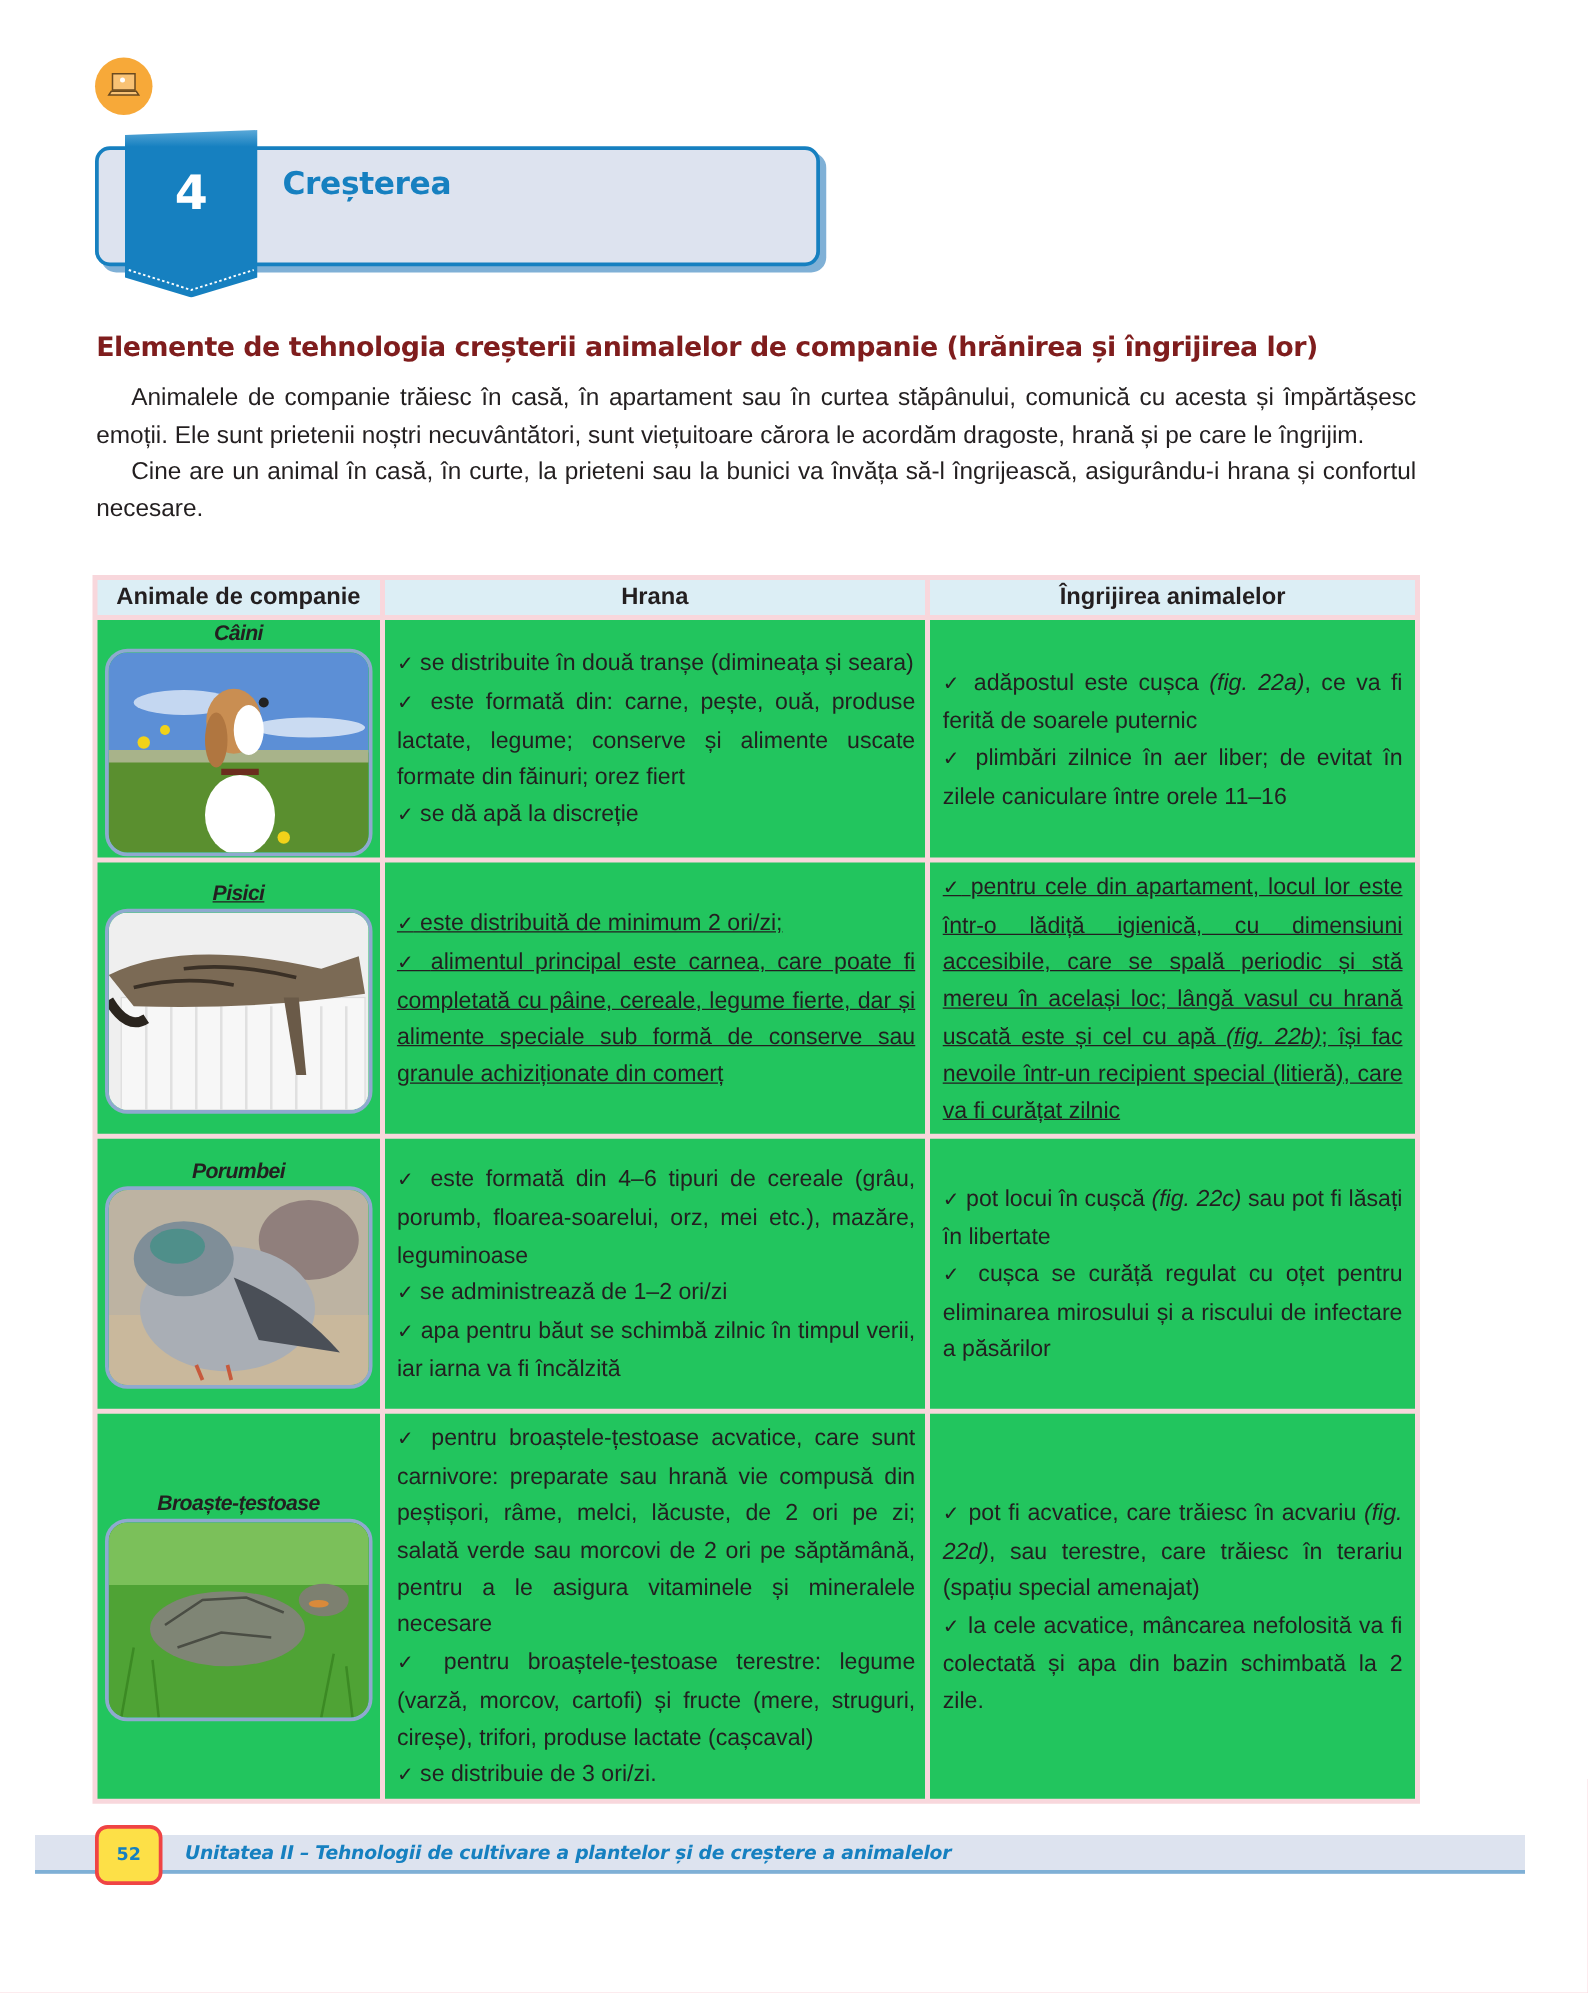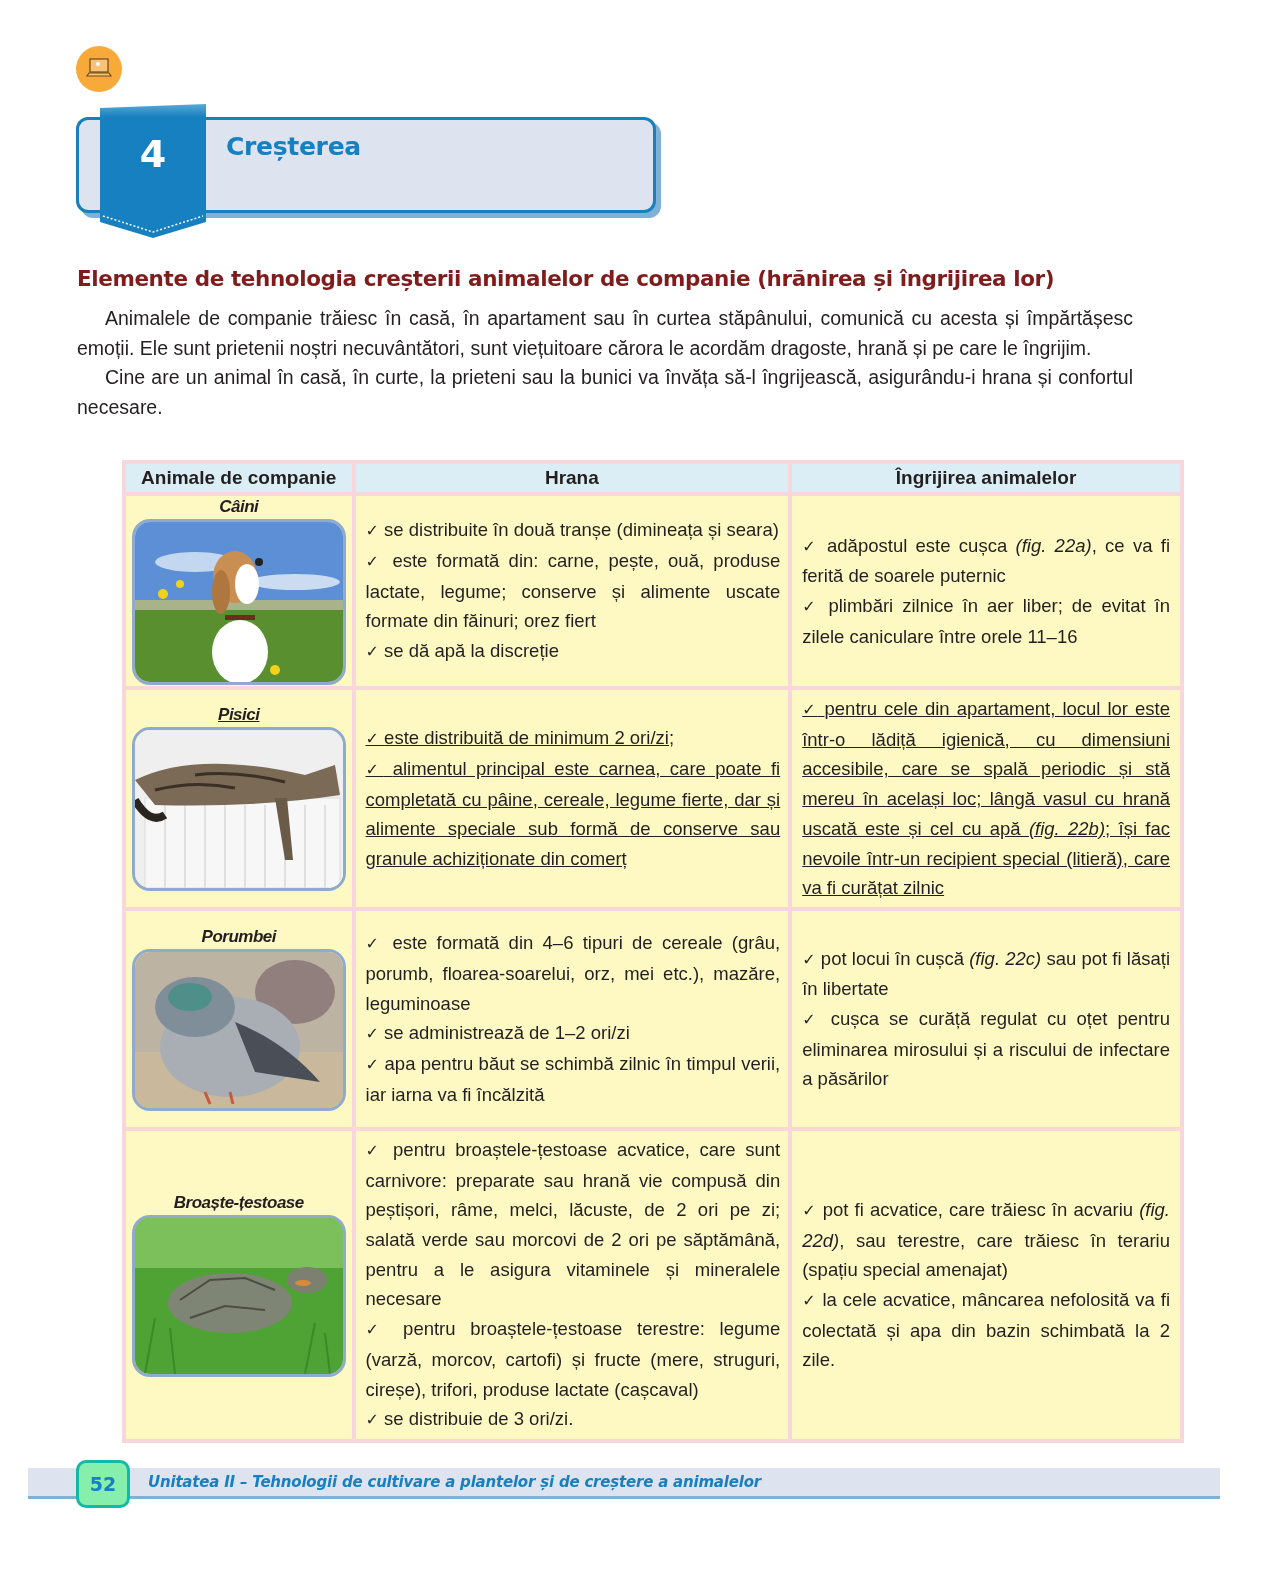--- a/index.html
+++ b/index.html
@@ -31,48 +31,48 @@
   }
 
   .section-title {
     left: 77px; top: 266px; color: #7f1d1d; font-weight: bold; font-size: 21.5px; letter-spacing: -0.4px;
   }
   .intro {
     left: 77px; top: 304px; width: 1056px; font-family: "Liberation Sans", sans-serif;
     font-size: 19.5px; line-height: 29.5px; text-align: justify;
   }
   .intro p { margin: 0; text-indent: 28px; }
-  table.t { border-collapse: separate; border-spacing: 4px; background: #f8d7dc; width: 1062px; margin-left: 48px; }
+  table.t { border-collapse: separate; border-spacing: 4px; background: #f8d7dc; width: 1062px; }
   table.t th {
     background: #dceef5; font-family: "Liberation Sans", sans-serif; font-weight: bold; font-size: 19px;
     height: 28px; padding: 0; text-align: center;
   }
-  table.t td { background: #fef9c3; vertical-align: middle; padding: 0; }
+  table.t td { background: #22c55e; vertical-align: middle; padding: 0; }
   td.animal { width: 226px; text-align: center; }
   td.hrana { width: 426px; padding: 4px 8px 4px 10px !important; }
   td.ingr { width: 378px; padding: 4px 10px 4px 10px !important; }
   .cell-text {
     font-family: "Liberation Sans", sans-serif; font-size: 18.5px; line-height: 29.7px; text-align: justify;
   }
   .cell-text .it { font-style: italic; }
   .chk { font-family: "DejaVu Sans", sans-serif; font-size: 16px; }
   .animal-name {
     font-family: "Liberation Sans", sans-serif; font-style: italic; font-weight: bold; font-size: 17px;
     letter-spacing: -0.5px; margin-bottom: 2px;
   }
   .photo {
     width: 208px; border: 3px solid #8fa9cf; border-radius: 18px; margin: 0 auto; overflow: hidden;
     position: relative;
   }
 
   
   .footer-bar { left: 28px; top: 1468px; width: 1192px; height: 28px; background: #dde3ef; border-bottom: 3px solid #7fb0d6; }
   .footer-page {
-    left: 76px; top: 1460px; width: 48px; height: 42px; background: #86efac; border: 3px solid #14b8a6;
-    border-radius: 10px; text-align: center; line-height: 42px; color: #1680c0; font-weight: bold; font-size: 19px;
+    left: 76px; top: 1460px; width: 48px; height: 42px; background: #fde047; border: 3px solid #ef4444;
+    border-radius: 10px; text-align: center; line-height: 42px; color: #1680c0; font-weight: bold; font-size: 14px;
   }
   .footer-text {
     left: 148px; top: 1473px; color: #1680c0; font-weight: bold; font-style: italic; font-size: 15px;
     font-family: "DejaVu Sans", sans-serif; letter-spacing: -0.2px;
   }
 </style>
 </head>
 <body>
 
 <div class="abs top-icon">

